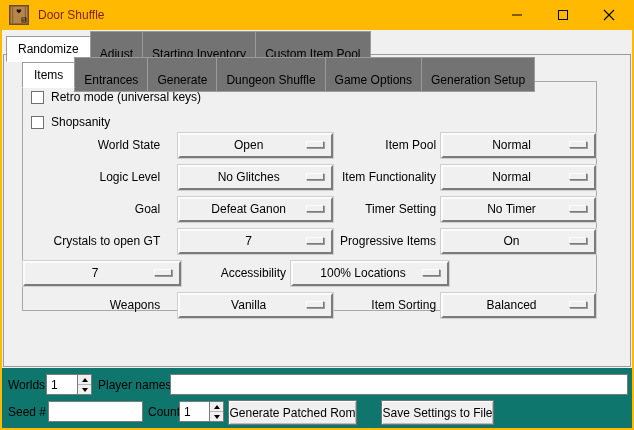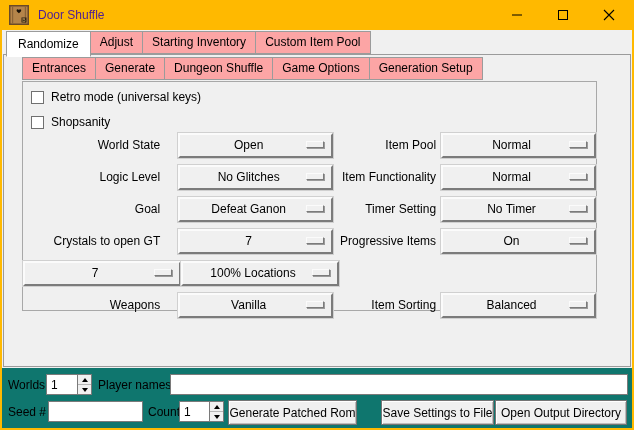--- a/index.html
+++ b/index.html
@@ -4,32 +4,32 @@
 <style>
   * { margin:0; padding:0; box-sizing:border-box; }
   html,body { width:634px; height:430px; }
   body { font-family:"Liberation Sans", sans-serif; font-size:12px; color:#000; }
 
   .window { position:relative; width:634px; height:430px; background:#FFB900; overflow:hidden; }
 
   
   .titlebar { position:absolute; left:0; top:0; width:634px; height:30px; background:#FFB900; display:flex; align-items:center; }
   .app-icon { position:absolute; left:9px; top:5px; width:20px; height:20px; }
-  .title-text { position:absolute; left:38px; top:8px; font-size:12px; color:#4c1d95; }
+  .title-text { position:absolute; left:38px; top:8px; font-size:12px; color:#7f1d1d; }
   .winbtns { position:absolute; right:2px; top:0; height:30px; display:flex; }
   .winbtn { width:46px; height:30px; display:flex; align-items:center; justify-content:center; }
 
   
   .main { position:absolute; left:2px; top:30px; width:630px; height:398px; background:#f0f0f0; }
 
   
-  .tabrow { position:absolute; display:flex; align-items:flex-start; z-index:4; }
+  .tabrow { position:absolute; display:flex; align-items:center; z-index:4; }
   .tabrow1 { left:4px; top:1px; }
   .tabrow2 { left:20px; top:27px; }
-  .tab { border:1px solid #9b9b9b; border-bottom:1px solid #9b9b9b; background:#fca5a5; padding:3px 9px 4px 9px; margin-right:-1px; position:relative; white-space:nowrap; cursor:default; }
+  .tab { border:1px solid #9b9b9b; border-bottom:1px solid #9b9b9b; background:#737373; padding:15px 9px 4px 9px; margin-right:-1px; position:relative; white-space:nowrap; cursor:default; }
   .tab.selected { background:#fff; padding:5px 11px 5px 11px; margin-bottom:-1px; border-bottom:1px solid #fff; z-index:6; }
 
   .pane1 { position:absolute; left:1px; top:24px; width:628px; height:313px; border:1px solid #9b9b9b; background:#f0f0f0; }
   .pane2 { position:absolute; left:20px; top:51px; width:575px; height:230px; border:1px solid #a8a8a8; background:#f0f0f0; z-index:2; }
 
   
   .checkbox-row { position:absolute; left:8px; display:flex; align-items:center; height:18px; }
   .checkbox-row.r1 { top:6px;align-items:center; }
   .checkbox-row.r2 { top:31px; }
   .checkbox { width:13px; height:13px; background:#fff; border:1px solid #707070; margin-right:7px; flex:0 0 auto; }
@@ -102,20 +102,21 @@
     <div class="tabrow tabrow1">
       <div class="tab selected">Randomize</div>
       <div class="tab">Adjust</div>
       <div class="tab">Starting Inventory</div>
       <div class="tab">Custom Item Pool</div>
     </div>
 
     <div class="pane1"></div>
 
     <div class="tabrow tabrow2">
+      <div class="tab selected">Items</div>
       <div class="tab">Entrances</div>
       <div class="tab">Generate</div>
       <div class="tab">Dungeon Shuffle</div>
       <div class="tab">Game Options</div>
       <div class="tab">Generation Setup</div>
     </div>
 
     <div class="pane2">
 
       <div class="checkbox-row r1">
@@ -179,20 +180,21 @@
             <span class="dd-value">On</span>
             <span class="dd-ind"></span>
           </div>
         </div>
 
         <div class="settings-row">
           <div class="dropdown">
             <span class="dd-value">7</span>
             <span class="dd-ind"></span>
           </div>
+          <span class="lbl right">Accessibility</span>
           <div class="dropdown">
             <span class="dd-value">100% Locations</span>
             <span class="dd-ind"></span>
           </div>
         </div>
 
         <div class="settings-row">
           <span class="lbl left">Weapons</span>
           <div class="dropdown">
             <span class="dd-value">Vanilla</span>
@@ -234,17 +236,16 @@
           <div class="spin-btn up">
               <span class="arrow-up"></span>
             </div>
           <div class="spin-btn">
               <span class="arrow-down"></span>
             </div>
         </div>
       </div>
       <div class="btn" style="left:226px; top:32px; width:129px;">Generate Patched Rom</div>
       <div class="btn" style="left:379px; top:32px; width:113px;">Save Settings to File</div>
-      <div class="btn" style="left:493px; top:32px; width:132px;">Open Output Directory</div>
 
     </div>
   </div>
 </div>
 
 </body></html>

